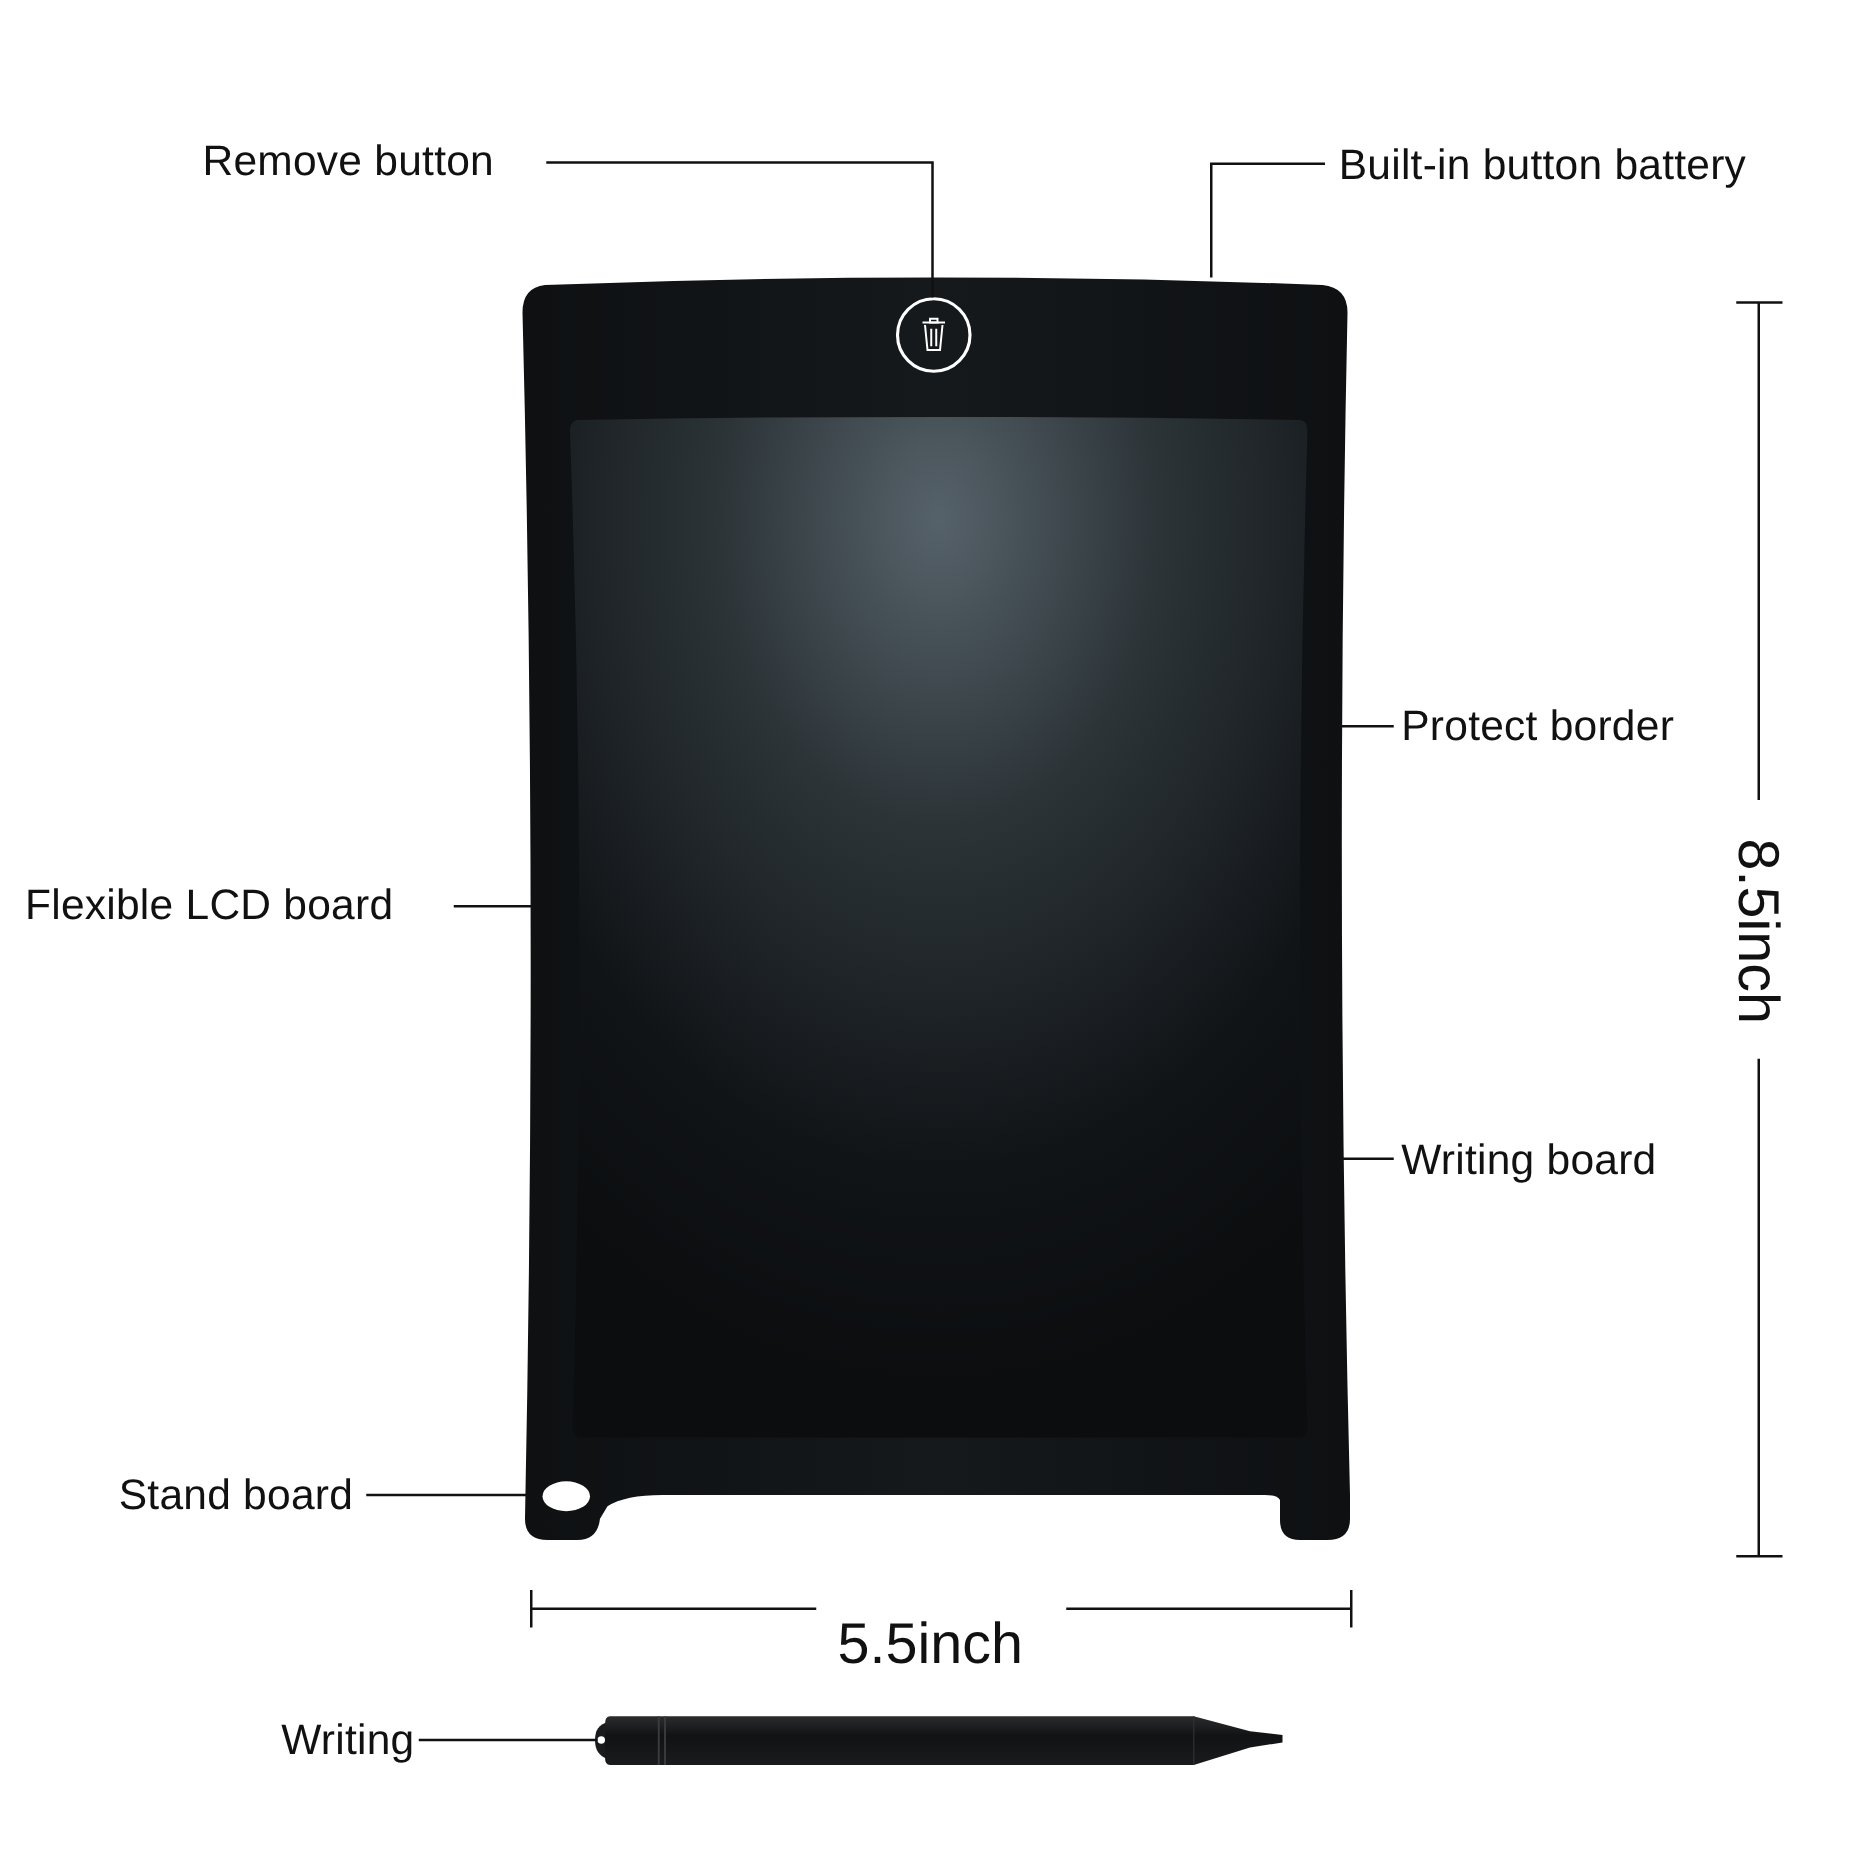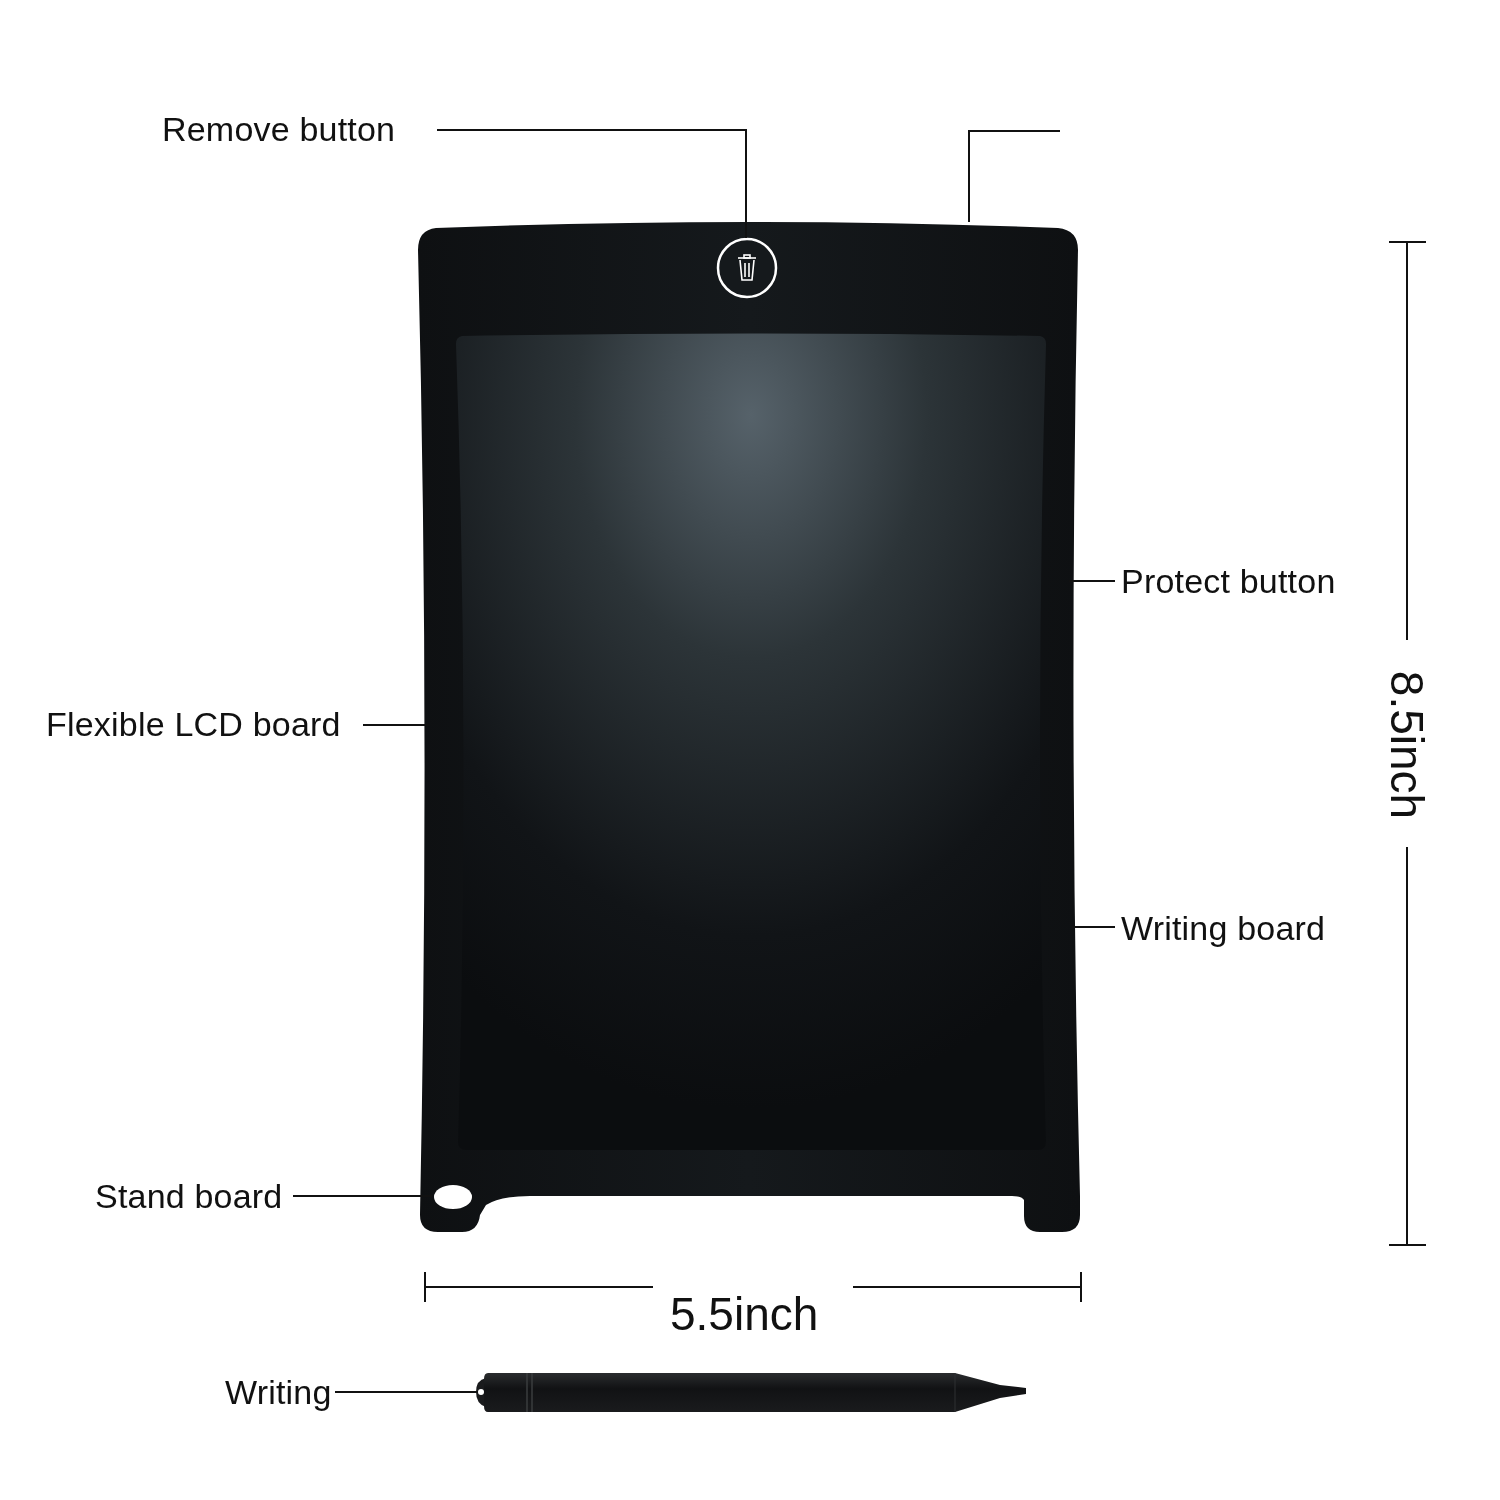--- a/index.html
+++ b/index.html
@@ -112,22 +112,23 @@
 
     <g stroke="#111111" stroke-width="2">
       <line x1="1389" y1="242" x2="1426" y2="242"></line>
       <line x1="1407" y1="242" x2="1407" y2="640"></line>
       <line x1="1407" y1="847" x2="1407" y2="1245"></line>
       <line x1="1389" y1="1245" x2="1426" y2="1245"></line>
     </g>
   </svg>
 
   <span class="label" style="left:162px; top:112px;">Remove button</span>
-  <span class="label" style="left:1121px; top:564px;">Protect button</span>
-  <span class="label" style="left:46px; top:707px;">Flexible LCD board</span>
+  <span class="label" style="left:1071px; top:115px;">Built-in button battery</span>
+  <span class="label" style="left:1121px; top:564px;">Protect border</span>
+  <span class="label" style="left:20px; top:707px;">Flexible LCD board</span>
   <span class="label" style="left:1121px; top:911px;">Writing board</span>
   <span class="label" style="left:95px; top:1179px;">Stand board</span>
   <span class="label" style="left:225px; top:1375px;">Writing</span>
 
   <span class="dim-label" style="left:670px; top:1263px;margin-top:28px;">5.5inch</span>
   <div style="position:absolute; left:1307px; top:722px; width:200px; height:46px;">
     <span class="dim-label-vert" style="left:14px; top:0px; width:172px; text-align:center;">8.5inch</span>
   </div>
 </div>
 

